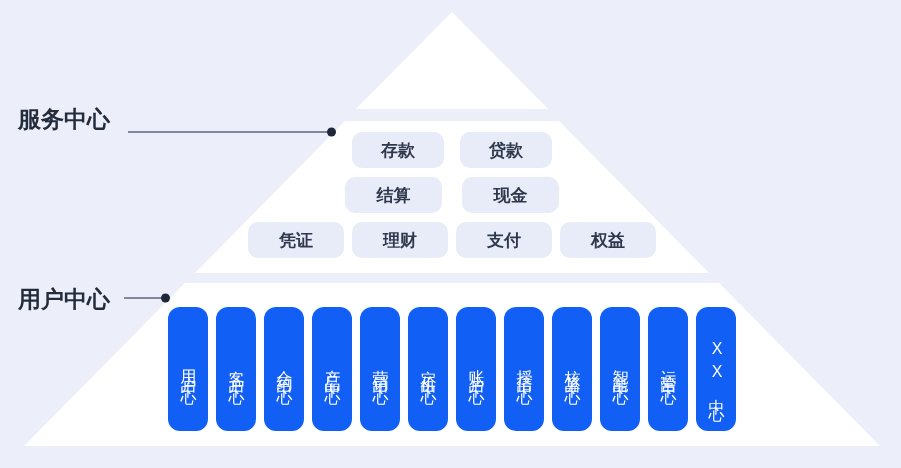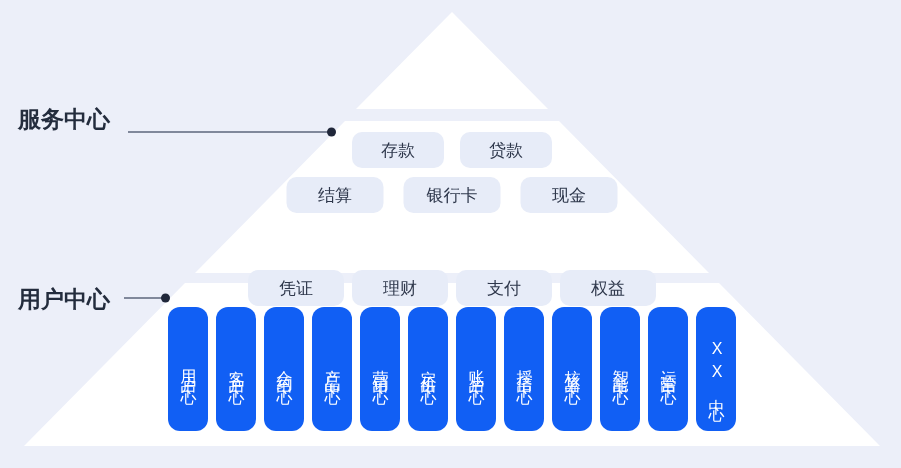--- a/index.html
+++ b/index.html
@@ -44,26 +44,26 @@
   .service-row.row-3 { top: 222px; gap: 8px; }
 
   .service-pill {
     height: 36px;
     border-radius: 10px;
     background: var(--pill-bg, #E7ECF8);
     display: flex;
     align-items: center;
     justify-content: center;
     font-size: 17px;
-    font-weight: 400;
+    font-weight: 700;
     color: var(--text-dark, #2E374B);
   }
   .service-row.row-1 .service-pill { width: 92px; }
   .service-row.row-2 .service-pill { width: 97px; }
-  .service-row.row-3 .service-pill { width: 96px; margin-top: 48px; }
+  .service-row.row-3 .service-pill { width: 96px; }
 
   .shared-row {
     position: absolute;
     left: 452px;
     top: 307px;
     transform: translateX(-50%);
     display: flex;
     gap: 8px;
   }
   .shared-pill {
@@ -134,21 +134,20 @@
     <span class="dot"></span>
   </div>
 
   <div class="service-row row-1">
     <div class="service-pill">存款</div>
     <div class="service-pill">贷款</div>
   </div>
 
   <div class="service-row row-2">
     <div class="service-pill">结算</div>
-    <div class="service-pill">银行卡</div>
     <div class="service-pill">现金</div>
   </div>
 
   <div class="service-row row-3">
     <div class="service-pill">凭证</div>
     <div class="service-pill">理财</div>
     <div class="service-pill">支付</div>
     <div class="service-pill">权益</div>
   </div>
 

